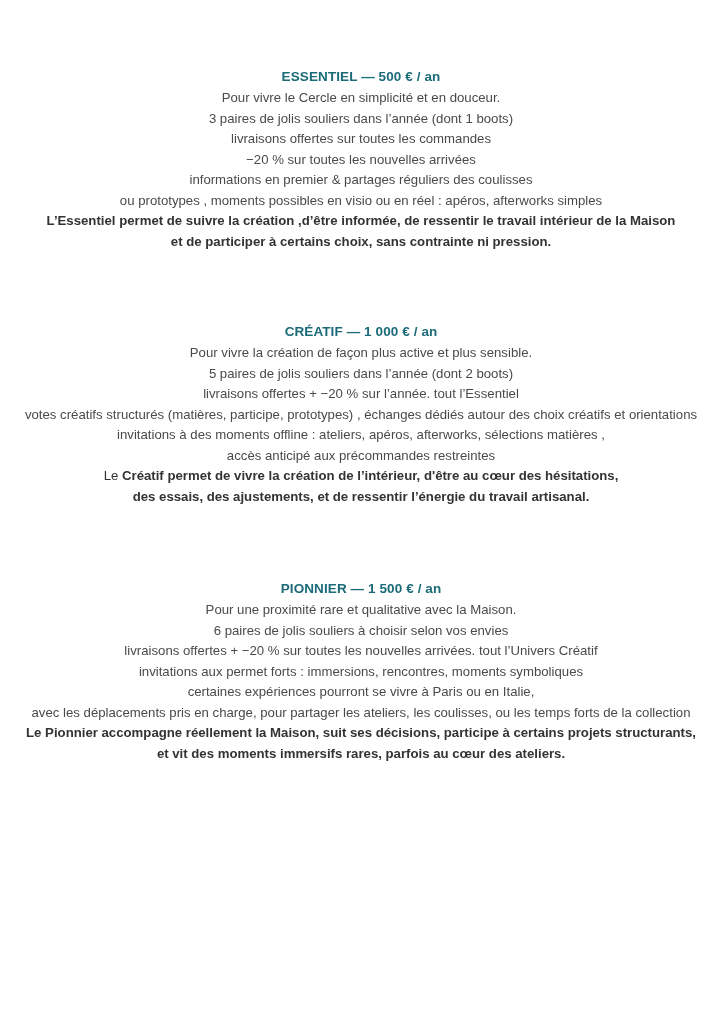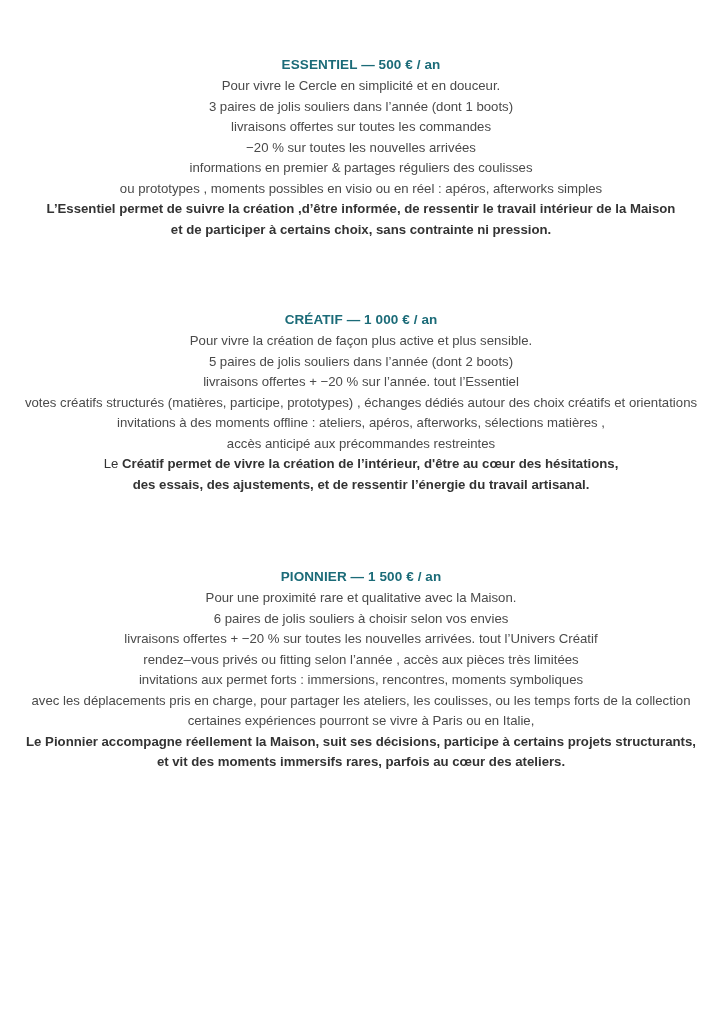--- a/index.html
+++ b/index.html
@@ -14,21 +14,21 @@
     height: 1024px;
     font-family: "Liberation Sans", sans-serif;
     -webkit-font-smoothing: antialiased;
   }
 
   .page {
     position: relative;
     width: 722px;
     height: 1024px;
     box-sizing: border-box;
-    padding: 0 4px;
+    padding: 12px 4px;
     overflow: hidden;
   }
 
   .tier {
     width: 100%;
     text-align: center;
   }
 
   
   .tier-essentiel { padding-top: 55px; }
@@ -102,22 +102,21 @@
         <p class="tier-line is-bold">des essais, des ajustements, et de ressentir l’énergie du travail artisanal.</p>
       </div>
   </section>
 
   <section class="tier tier-pionnier">
     <h2 class="tier-heading">PIONNIER — 1 500 € / an</h2>
     <div class="tier-lines">
         <p class="tier-line">Pour une proximité rare et qualitative avec la Maison.</p>
         <p class="tier-line">6 paires de jolis souliers à choisir selon vos envies</p>
         <p class="tier-line">livraisons offertes + −20 % sur toutes les nouvelles arrivées. tout l’Univers Créatif</p>
-        <p class="tier-line">rendez–vous privés ou fitting selon l’année , accès aux pièces très limitées</p>
         <p class="tier-line">invitations aux permet forts : immersions, rencontres, moments symboliques</p>
+        <p class="tier-line">certaines expériences pourront se vivre à Paris ou en Italie,</p>
         <p class="tier-line">avec les déplacements pris en charge, pour partager les ateliers, les coulisses, ou les temps forts de la collection</p>
-        <p class="tier-line">certaines expériences pourront se vivre à Paris ou en Italie,</p>
         <p class="tier-line is-bold">Le Pionnier accompagne réellement la Maison, suit ses décisions, participe à certains projets structurants,</p>
         <p class="tier-line is-bold">et vit des moments immersifs rares, parfois au cœur des ateliers.</p>
       </div>
   </section>
 
 </div>
 
 </body></html>

